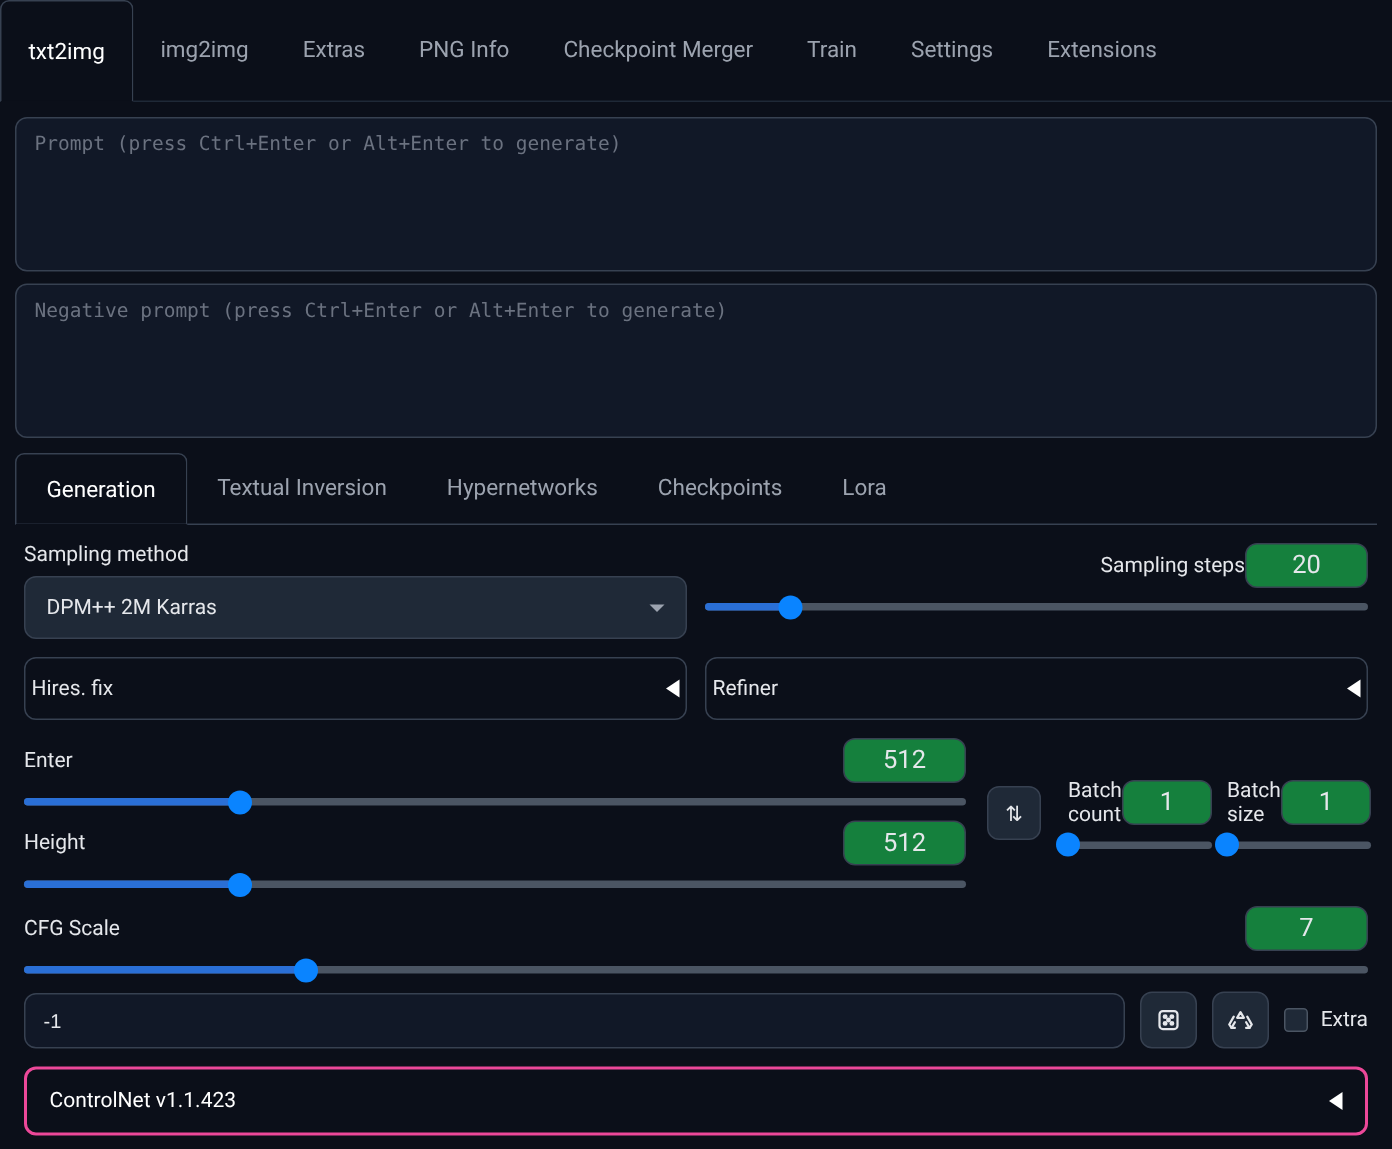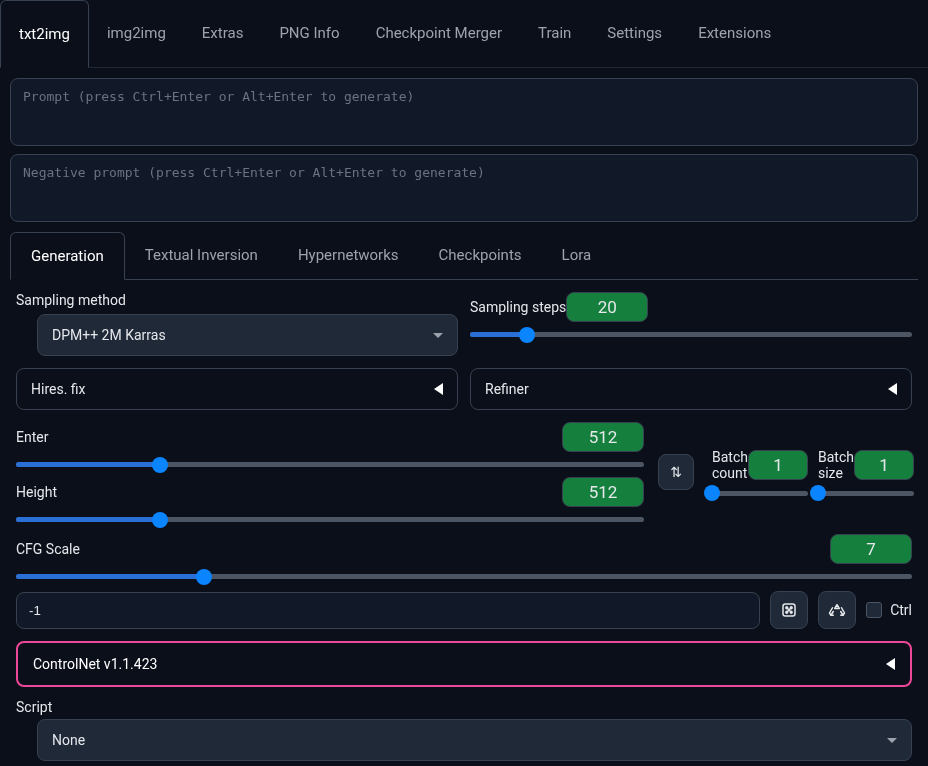--- a/index.html
+++ b/index.html
@@ -37,21 +37,21 @@
   display: flex;
   flex-direction: column;
   gap: 8px;
 }
 .prompt-box {
   background: #111827;
   border: 1px solid #374151;
   border-radius: 8px;
   padding: 10px 12px;
   color: #6b7280;
-  height: 68px;
+  height: 103px;
   font-size: 13px;
   resize: none;
 }
 .prompt-box::placeholder { color: #6b7280; }
 .subtabs {
   display: flex;
   border-bottom: 1px solid #374151;
   margin: 0 10px;
 }
 .subtab {
@@ -80,28 +80,27 @@
 .select {
   background: #1f2937;
   border: 1px solid #374151;
   border-radius: 8px;
   padding: 12px 14px;
   color: #e5e7eb;
   display: flex;
   justify-content: space-between;
   align-items: center;
   cursor: pointer;
-  margin-left: 21px;
 }
 .caret { width: 0; height: 0; border-left: 5px solid transparent; border-right: 5px solid transparent; border-top: 5px solid #9ca3af; }
 .accordion {
   background: #0b0f19;
   border: 1px solid #374151;
   border-radius: 8px;
-  padding: 12px 14px;
+  padding: 12px 4px;
   display: flex;
   justify-content: space-between;
   align-items: center;
   cursor: pointer;
   color: #e5e7eb;
 }
 .tri-left {
   width: 0; height: 0;
   border-top: 6px solid transparent;
   border-bottom: 6px solid transparent;
@@ -237,21 +236,21 @@
 
   <div class="row">
     <div class="col flex1">
       <div class="label">Sampling method</div>
       <div class="select">
         <span>DPM++ 2M Karras</span>
         <span class="caret"></span>
       </div>
     </div>
     <div class="col flex1">
-      <div style="display:flex;justify-content:flex-start;align-items:center">
+      <div style="display:flex;justify-content:flex-end;align-items:center">
         <div class="label">Sampling steps</div>
         <div class="num-box">20</div>
       </div>
       <div class="slider-track">
         <div class="slider-fill" style="width: 13%;"></div>
         <div class="slider-thumb" style="left: 13%;"></div>
       </div>
     </div>
   </div>
 
@@ -348,21 +347,21 @@
               <path d="M7 19H4l3-5"></path>
               <path d="M17 19h3l-3-5"></path>
               <path d="M12 5l3 5H9z"></path>
               <path d="M4 19l-2-3 4-7"></path>
               <path d="M20 19l2-3-4-7"></path>
             </svg>
         </span>
       </div>
       <label class="extra-check">
         <span class="checkbox"></span>
-        <span>Ctrl</span>
+        <span>Extra</span>
       </label>
     </div>
   </div>
 
   <div class="controlnet">
     <div class="controlnet-inner">
       <span>ControlNet v1.1.423</span>
       <span class="tri-left"></span>
     </div>
   </div>

